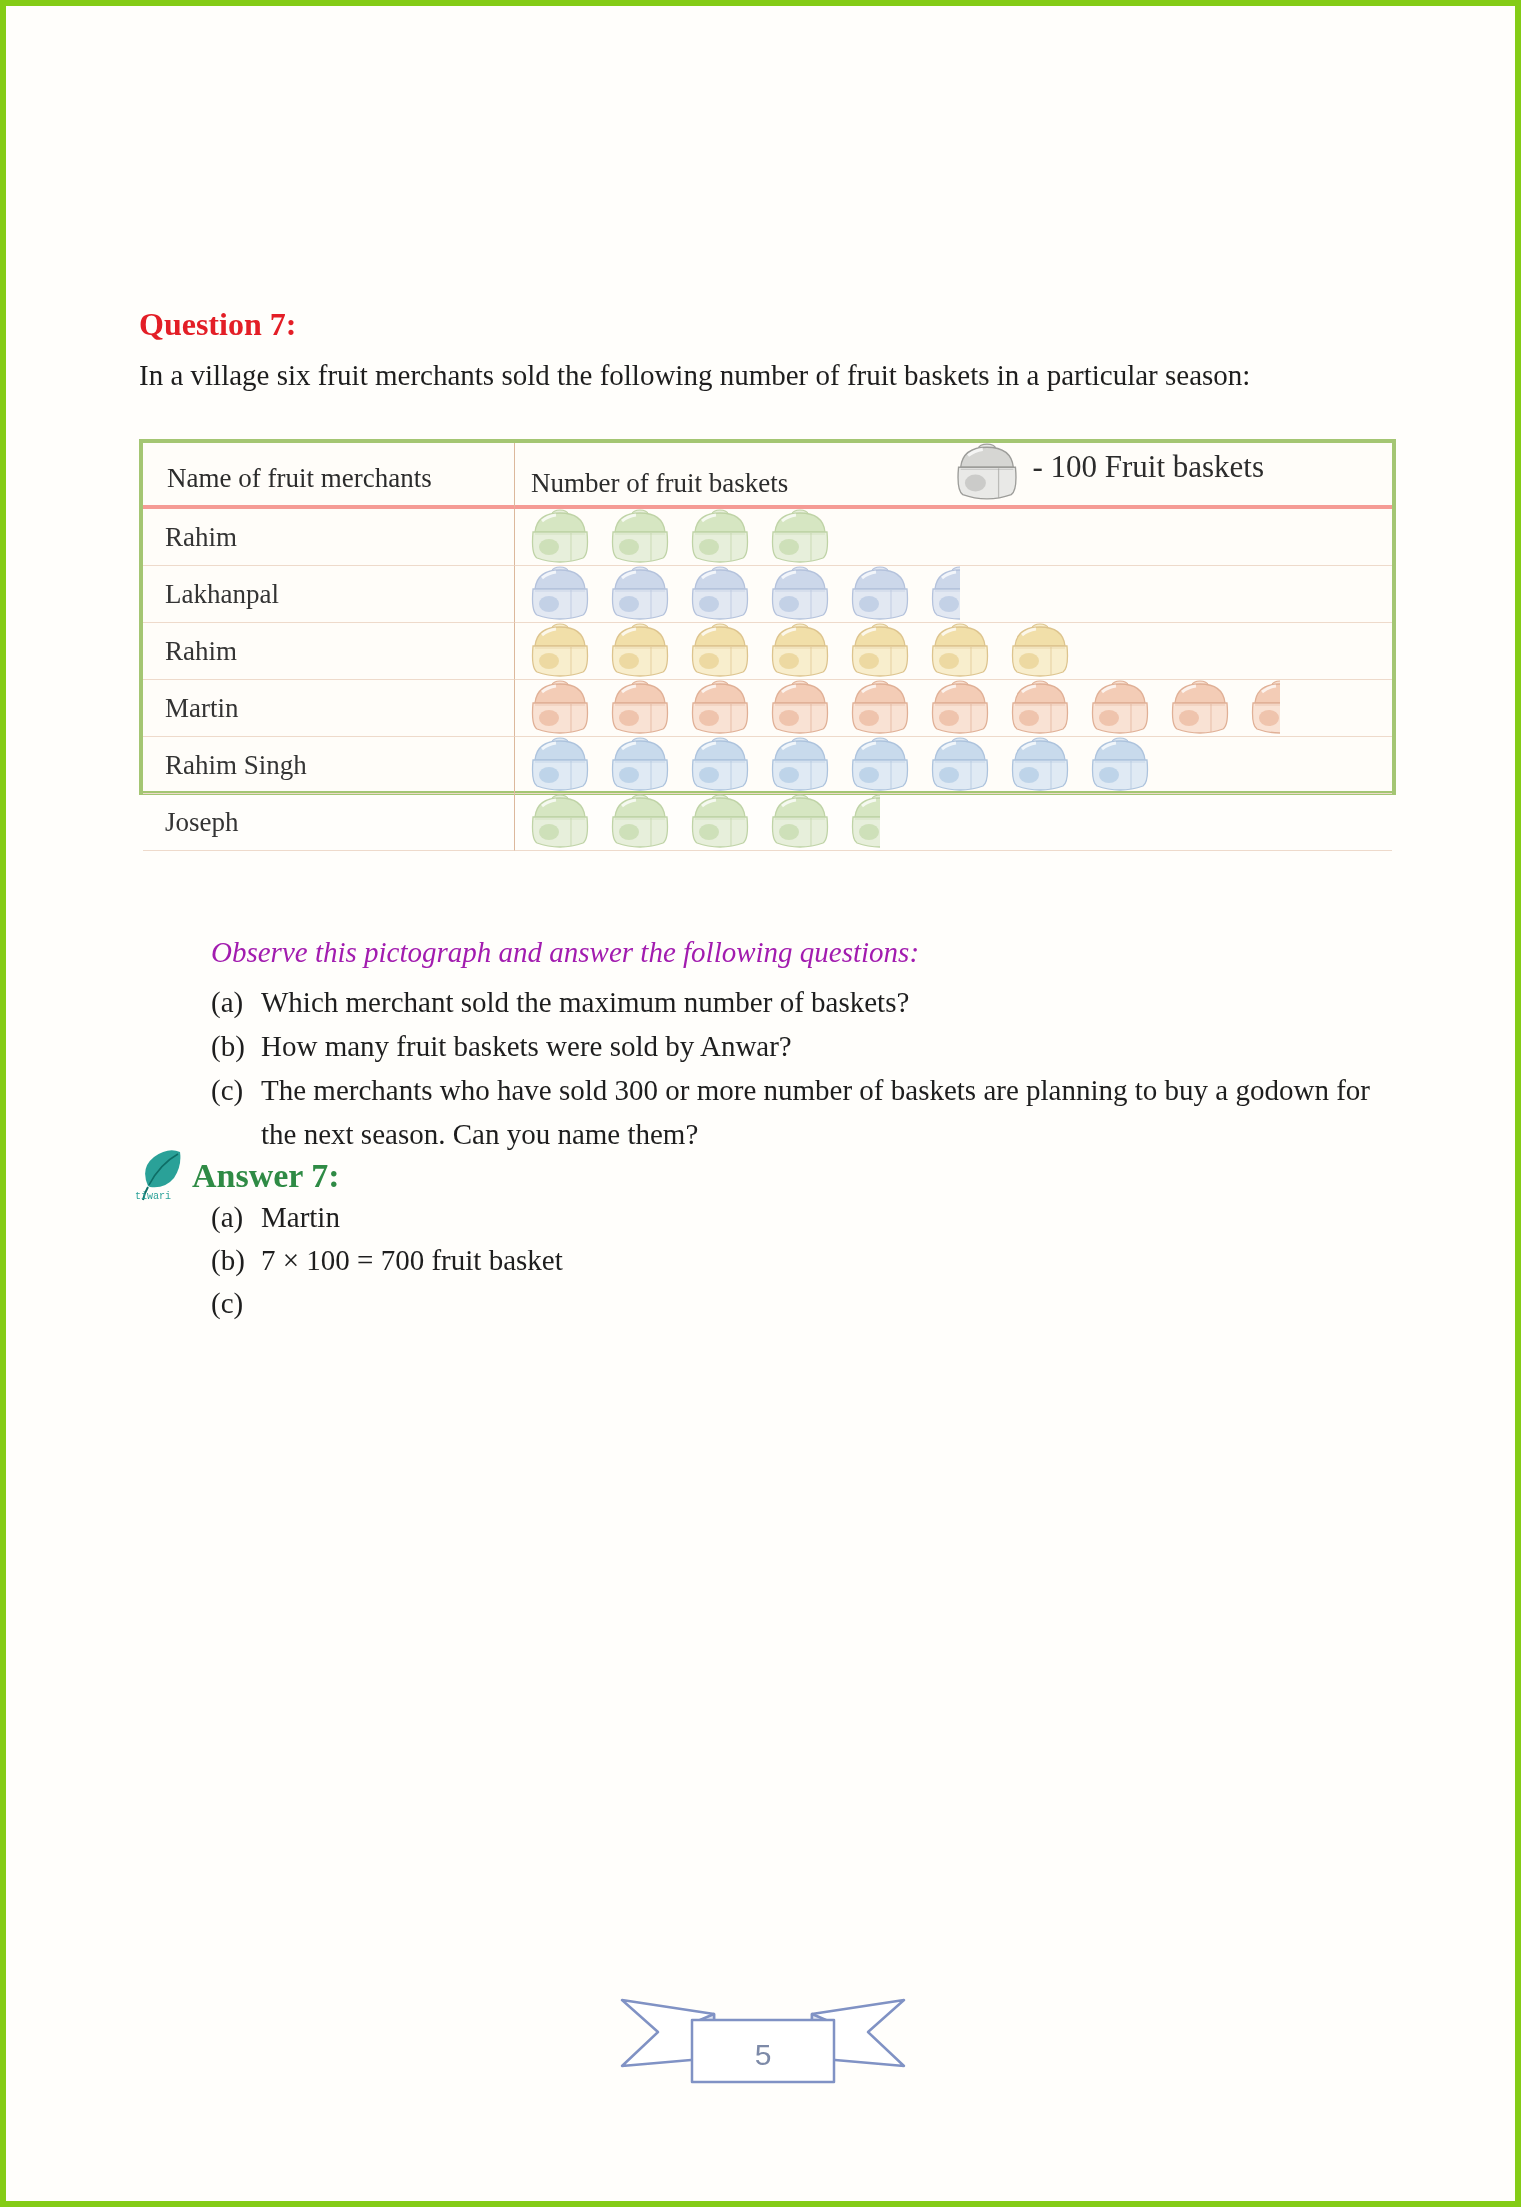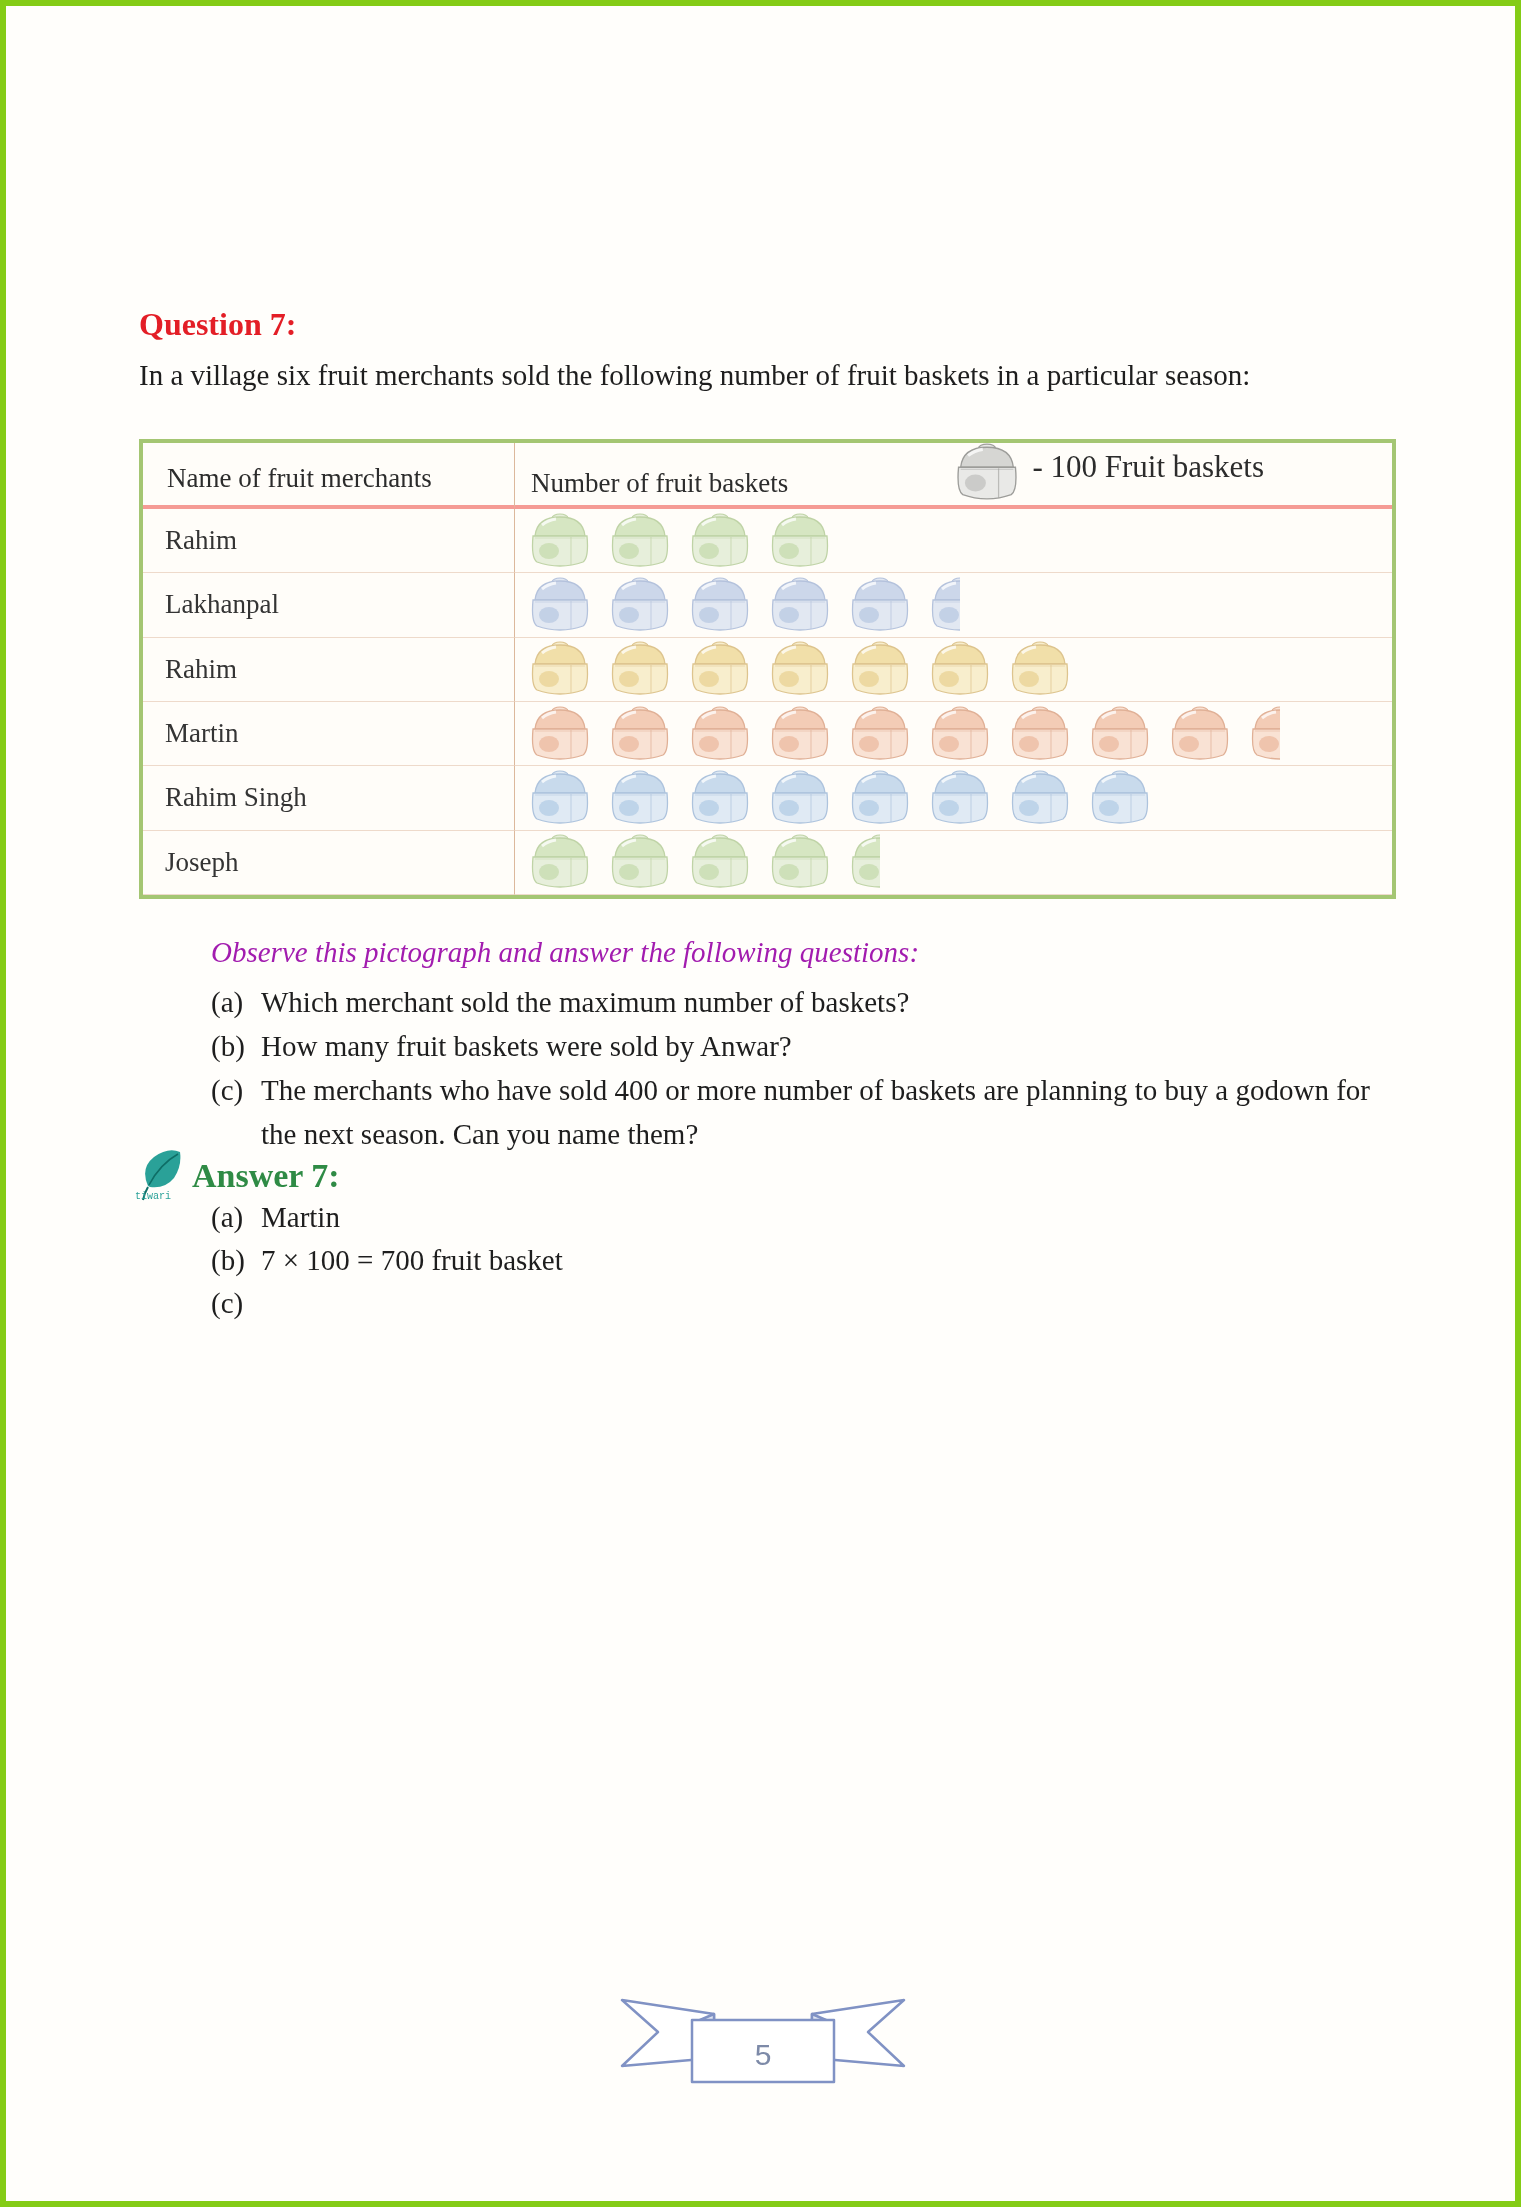--- a/index.html
+++ b/index.html
@@ -11,21 +11,21 @@
   .q-heading{
     position:absolute; left:133px; top:300px;
     font-size:32px; font-weight:bold; color:#e31e26;
   }
   .intro{
     position:absolute; left:133px; top:348px; width:1260px;
     font-size:29px; line-height:42px; color:#1e1e1e;
   }
   
   .ptable{
-    position:absolute; left:133px; top:433px; width:1257px; height:460px;
+    position:absolute; left:133px; top:433px; width:1257px; height:356px;
     box-sizing:border-box; border:4px solid #a4c673; background:#fffdf9;
     display:grid; grid-template-columns:372px 1fr;
     grid-template-rows:66px repeat(6, 1fr);
   }
   .ptable .cell{box-sizing:border-box; display:flex; align-items:center;}
   .ptable .name-col{border-right:1px solid #dcb89c;}
   .ptable .hdr{border-bottom:4px solid #f59b95;}
   .ptable .rowline{border-bottom:1px solid #eedacb;}
   .hdr-name{align-items:flex-start; padding:8px 0 0 24px; font-size:27px; color:#2c2c2c;}
   .hdr-baskets{align-items:flex-end; padding:0 0 6px 16px; font-size:27px; color:#2c2c2c;}
@@ -482,21 +482,21 @@
     <span class="txt">Which merchant sold the maximum number of baskets?</span>
   </div>
 
   <div class="q-part">
     <span class="lbl">(b)</span>
     <span class="txt">How many fruit baskets were sold by Anwar?</span>
   </div>
 
   <div class="q-part">
     <span class="lbl">(c)</span>
-    <span class="txt">The merchants who have sold 400 or more number of baskets are planning to buy a godown for the next season. Can you name them?</span>
+    <span class="txt">The merchants who have sold 300 or more number of baskets are planning to buy a godown for the next season. Can you name them?</span>
   </div>
 </div>
 
   <div class="answer-heading">
     <span class="leaf-wrap">
       <svg width="50" height="56" viewBox="0 0 50 56">
         <path d="M14 38 Q6 20 20 9 Q34 -1 46 4 Q48 18 40 30 Q31 41 16 39 Z" fill="#2aa198"></path>
         <path d="M44 6 Q26 16 15 37" stroke="#0e6e66" stroke-width="1.6" fill="none"></path>
         <path d="M14 39 Q10 46 9 52" stroke="#0e6e66" stroke-width="2" fill="none"></path>
       </svg>

